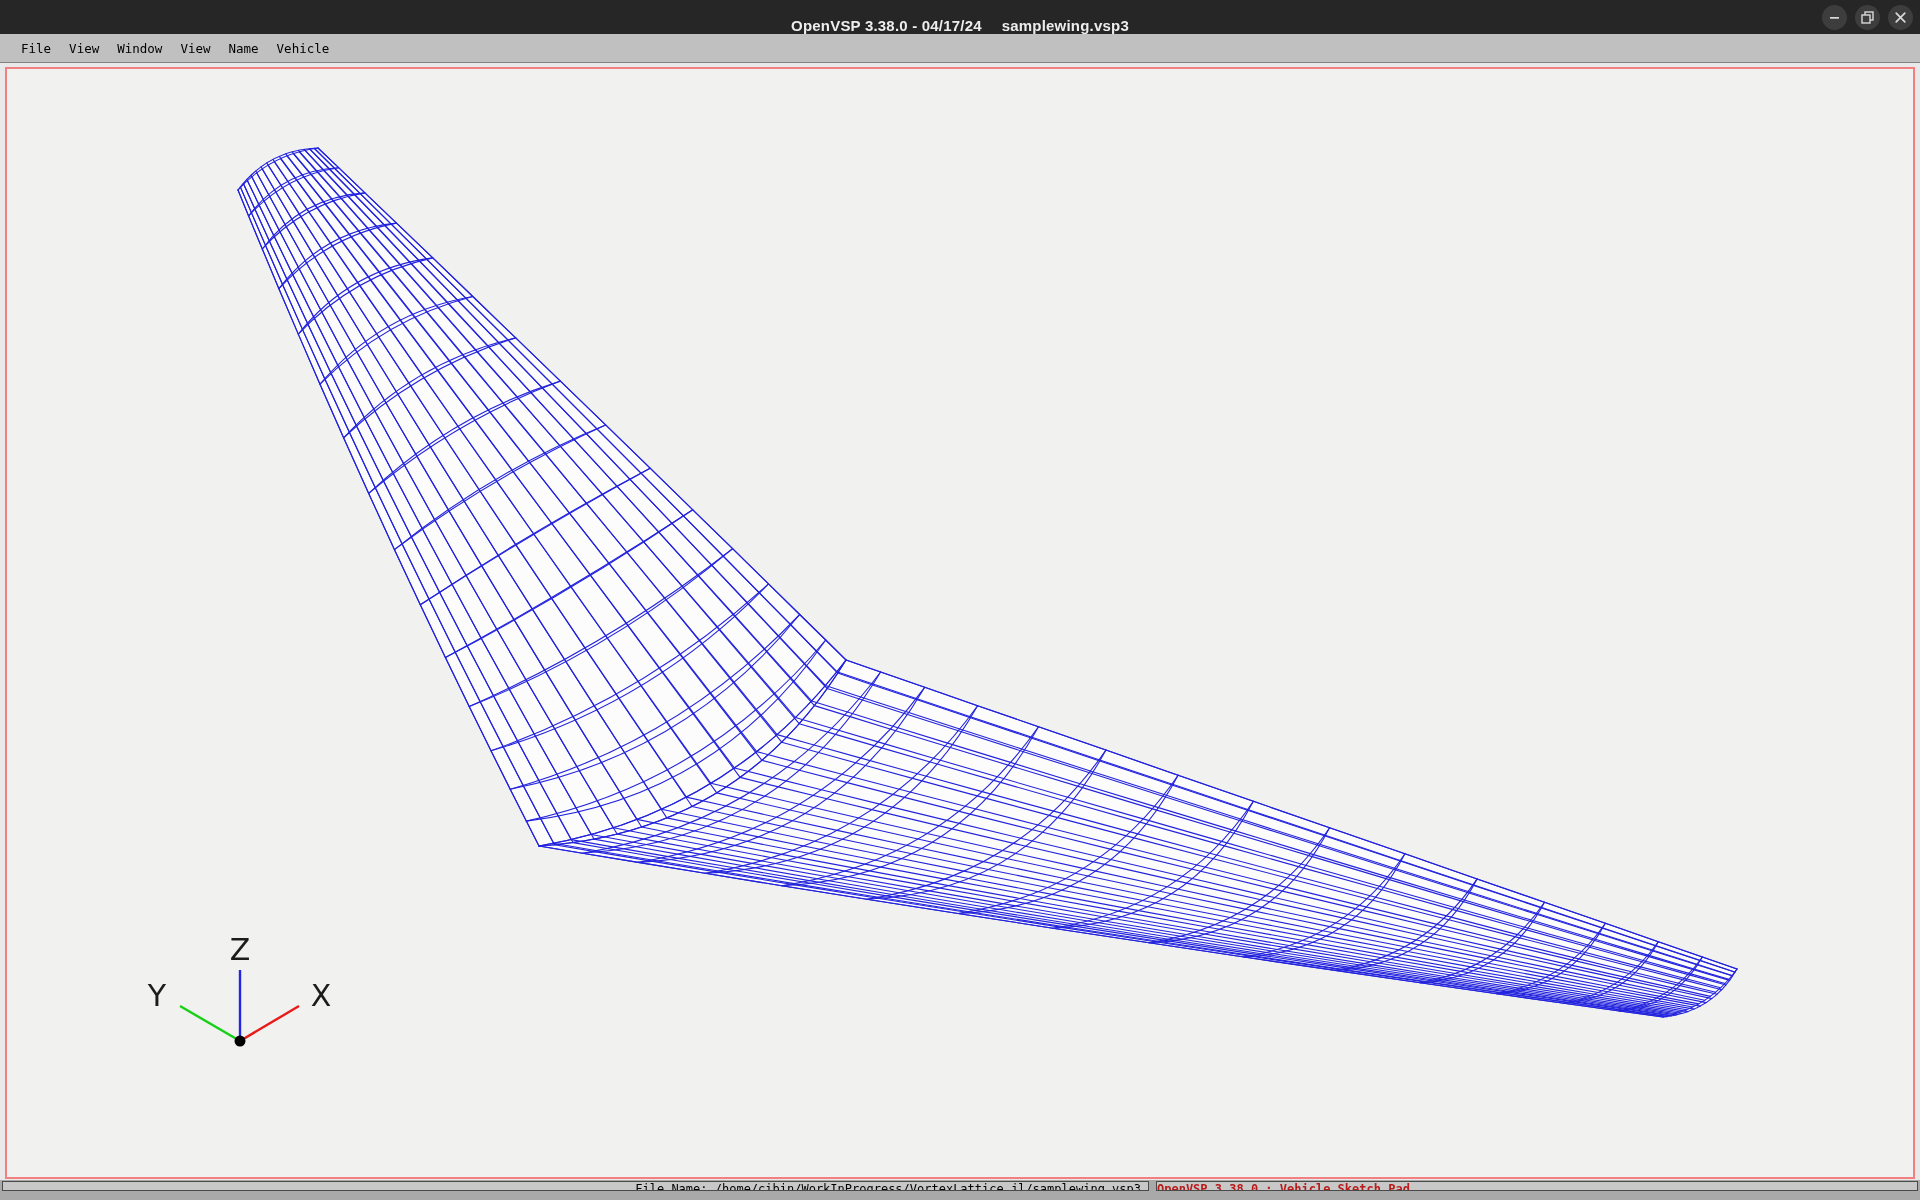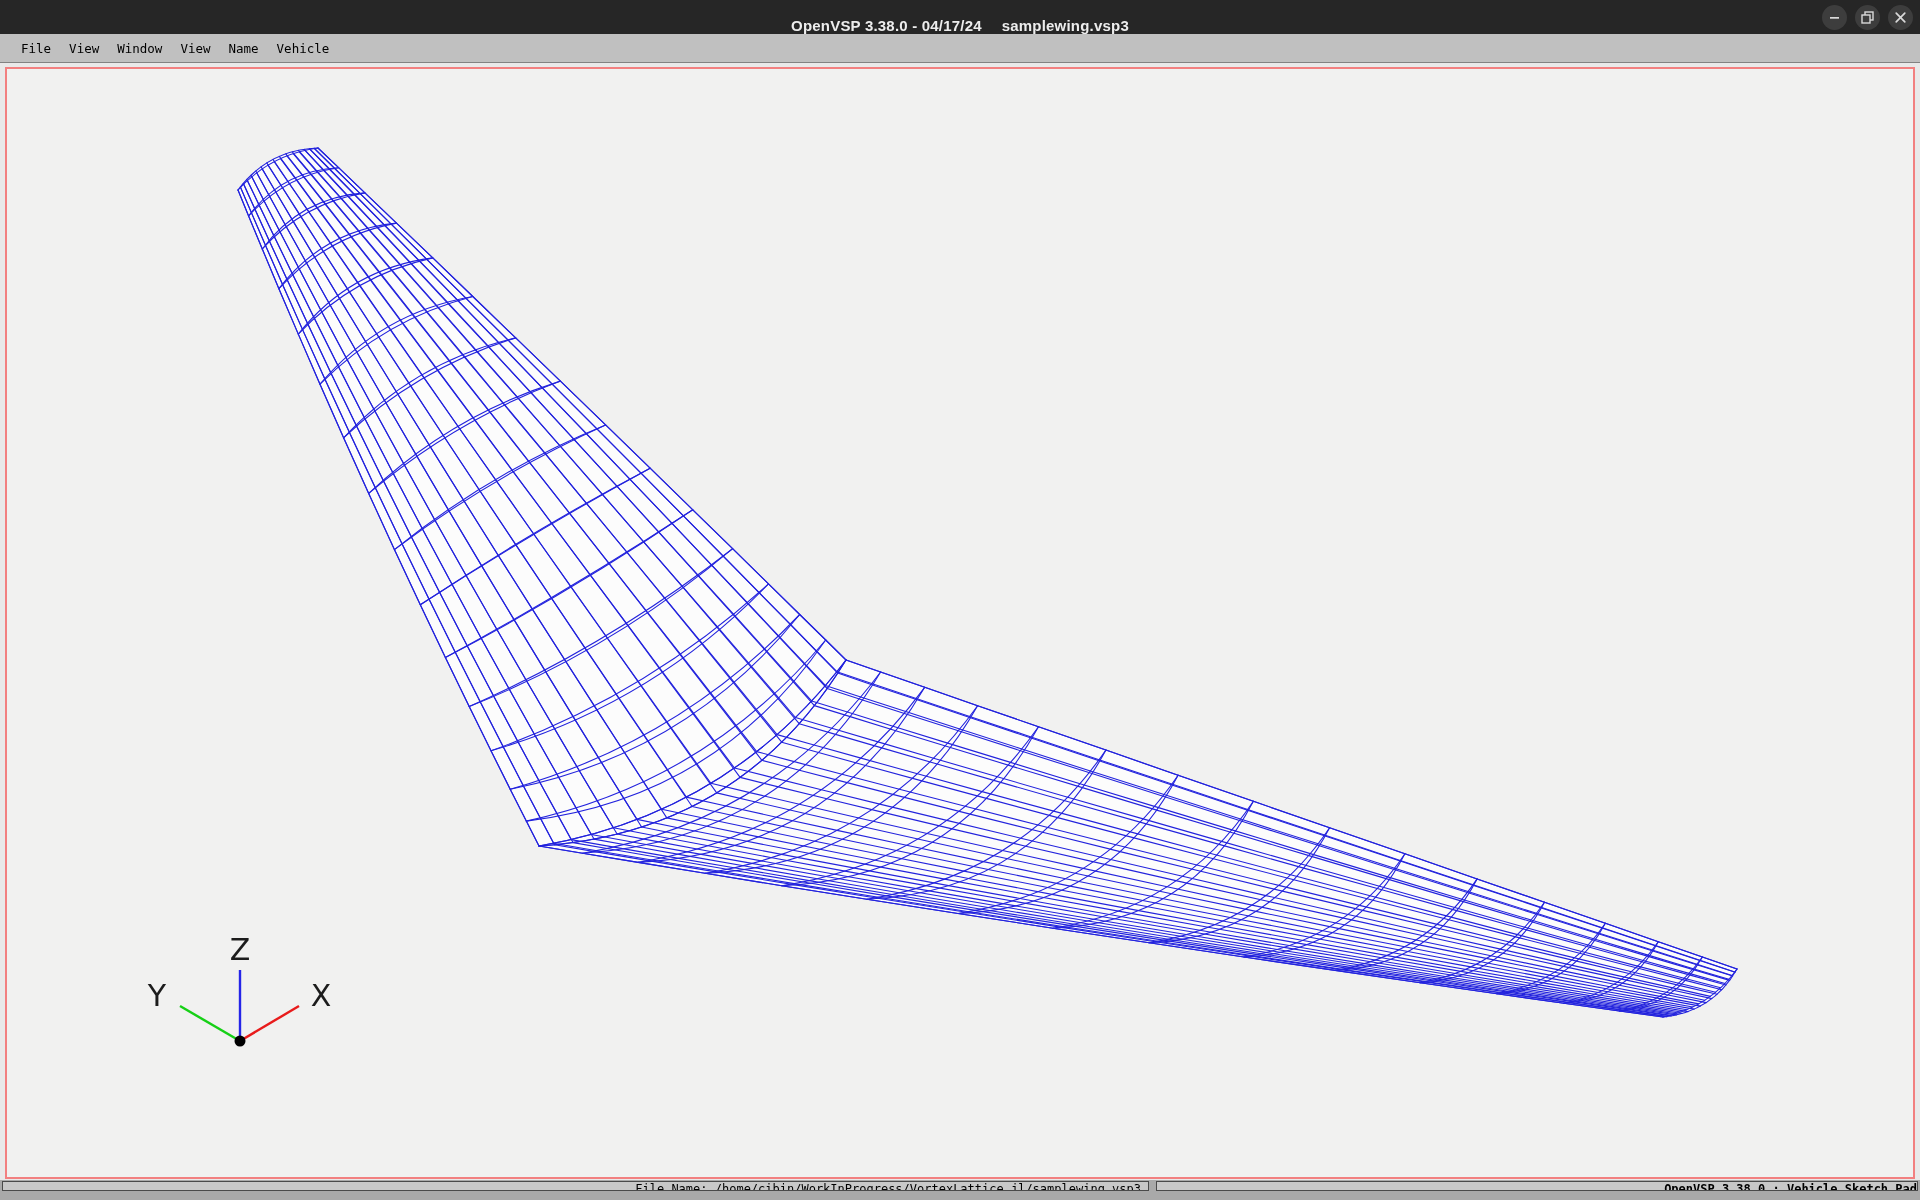--- a/index.html
+++ b/index.html
@@ -44,21 +44,21 @@
   .statusbar{
     height:27px;background:#a9a9a9;display:flex;gap:7px;
     padding:1px 2px 16px 2px;box-sizing:border-box;
   }
   .status-box{
     background:#c8c8c8;border:1px solid #4a4a4a;box-sizing:border-box;
     font-family:"DejaVu Sans Mono","Liberation Mono",monospace;
     font-size:12px;line-height:15px;white-space:nowrap;overflow:hidden;
   }
   .status-file{width:1147px;text-align:right;padding-right:7px;color:#000;}
-  .status-app{flex:1;text-align:right;color:#000000;font-weight:bold;}
+  .status-app{flex:1;text-align:left;color:#b91c1c;font-weight:bold;}
   .window-bottom-edge{height:2px;background:#3a3a3a;}
 </style>
 </head>
 <body>
 
 <div class="titlebar">
   <div class="title-center">
     <span>OpenVSP 3.38.0 - 04/17/24</span>
     <span>samplewing.vsp3</span>
   </div>

